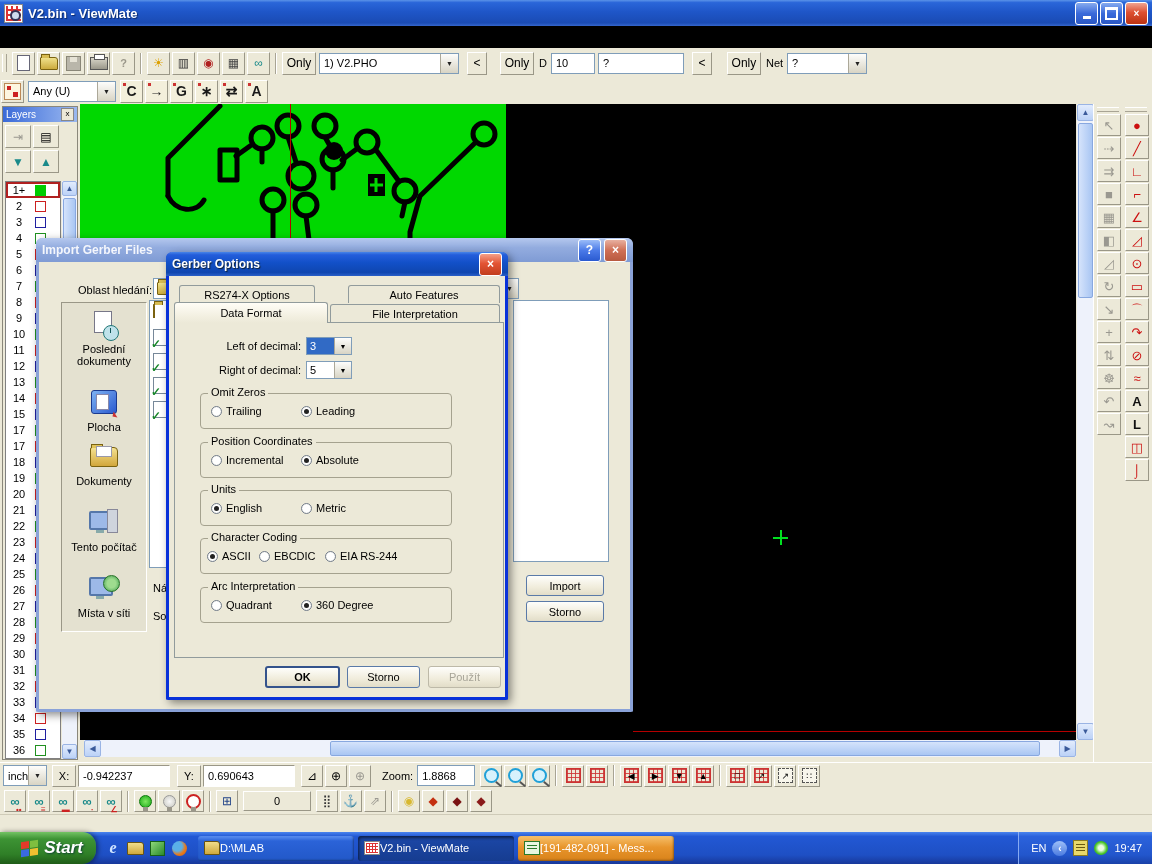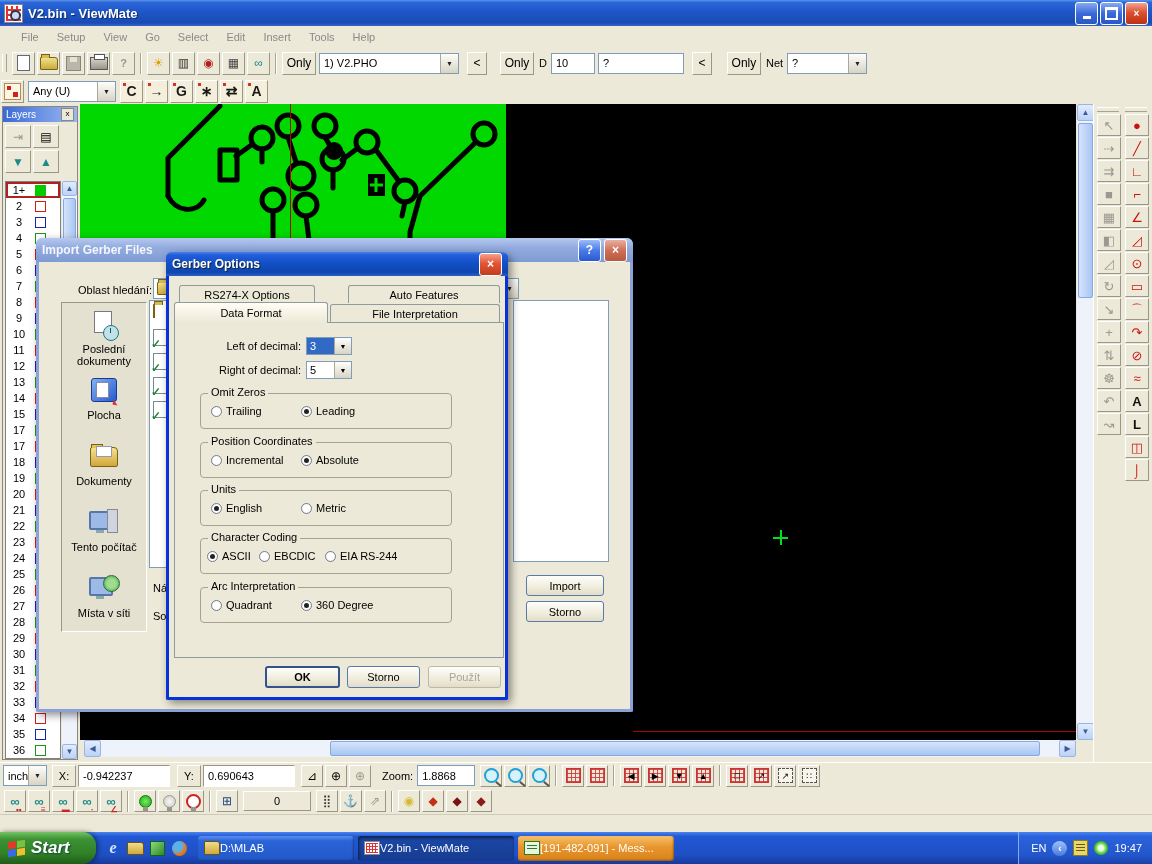--- a/index.html
+++ b/index.html
@@ -177,21 +177,21 @@
   .bulb.bgr{background:radial-gradient(#f8f8f8,#c8c8c0);border:1px solid #999;}
   .bulb.bred{background:#fff;border:2px solid #c22;}
   .cbox{width:68px;height:20px;box-sizing:border-box;background:#ece9d8;border:1px solid;border-color:#fff #9a9787 #9a9787 #fff;
     display:flex;align-items:center;justify-content:center;margin:0 4px;}
   #filler{position:absolute;top:814px;left:0;width:1152px;height:18px;background:#ece9d8;border-top:1px solid #cfcbb8;}
   
   #taskbar{position:absolute;top:832px;left:0;width:1152px;height:32px;display:flex;align-items:center;
     background:linear-gradient(180deg,#4a84ee 0%,#2258d4 14%,#1e4fc4 72%,#17389a 100%);}
   #startbtn{height:32px;width:96px;flex:0 0 auto;border-radius:0 14px 14px 0;display:flex;align-items:center;gap:6px;padding-left:8px;box-sizing:border-box;
     background:linear-gradient(180deg,#74c364 0%,#3d9334 22%,#2f7f27 70%,#1f5c18 100%);
-    color:#fff;font-weight:bold;font-style:italic;font-size:17px;text-shadow:1px 1px 2px #143;box-shadow:2px 0 5px rgba(0,0,0,.45);}
+    color:#fff;font-weight:bold;font-style:italic;font-size:17px;text-shadow:1px 1px 2px #143;box-shadow:2px 0 5px rgba(0,0,0,.45);justify-content:center;}
   .flag{width:17px;height:15px;display:grid;grid-template-columns:1fr 1fr;grid-template-rows:1fr 1fr;gap:1px;transform:skewY(-8deg);}
   .flag i{display:block;}
   .ql{display:flex;align-items:center;gap:4px;padding:0 8px;}
   .qlb{width:18px;height:18px;display:flex;align-items:center;justify-content:center;}
   .ie{color:#cfe4ff;font-family:"Liberation Serif",serif;font-weight:bold;font-size:16px;font-style:italic;}
   .qfold{width:15px;height:11px;background:linear-gradient(180deg,#f0dd8a,#cfa93d);border:1px solid #6a5510;border-radius:1px 3px 1px 1px;}
   .qbook{width:13px;height:13px;background:linear-gradient(135deg,#8ed87a,#2a8a2a);border:1px solid #176017;}
   .qff{width:15px;height:15px;border-radius:50%;background:radial-gradient(circle at 35% 35%,#5ab0e8 35%,#e87a1a 60%,#c85a10);}
   .task{height:25px;width:156px;flex:0 0 auto;margin:0 2px;border-radius:3px;display:flex;align-items:center;
     padding:0 6px;box-sizing:border-box;color:#fff;font-size:11px;white-space:nowrap;overflow:hidden;
@@ -228,31 +228,20 @@
         </span>
       <span class="winbtn b-max">
           <span class="maxbox"></span>
         </span>
       <span class="winbtn b-close">
           <span>×</span>
         </span>
     </span>
   </div>
 
-  <div class="menubar" id="menubar">
-      <span class="mitem">File</span>
-      <span class="mitem">Setup</span>
-      <span class="mitem">View</span>
-      <span class="mitem">Go</span>
-      <span class="mitem">Select</span>
-      <span class="mitem">Edit</span>
-      <span class="mitem">Insert</span>
-      <span class="mitem">Tools</span>
-      <span class="mitem">Help</span>
-    </div>
 
   <div class="tbrow" id="tb1">
     <span class="grip"></span>
     <span id="tb-file" style="display:flex;">
         <span class="tbtn">
           <span class="ic-page"></span>
         </span>
         <span class="tbtn">
           <span class="ic-folder"></span>
         </span>
@@ -640,21 +629,21 @@
         </span>
     </div>
     <div class="placesbar" id="places">
         <div class="place" style="top: 8px;">
           <span class="picon">
             <i class="pi-doc"></i>
             <i class="pi-clock"></i>
           </span>
           <span class="cap">Poslední dokumenty</span>
         </div>
-        <div class="place" style="top: 74px; align-items: center;">
+        <div class="place" style="top: 86px; align-items: center;">
           <span class="picon">
             <i class="pi-desk"></i>
             <i class="pi-pen"></i>
           </span>
           <span class="cap">Plocha</span>
         </div>
         <div class="place" style="top: 140px;">
           <span class="picon">
             <i class="pi-folder"></i>
           </span>

